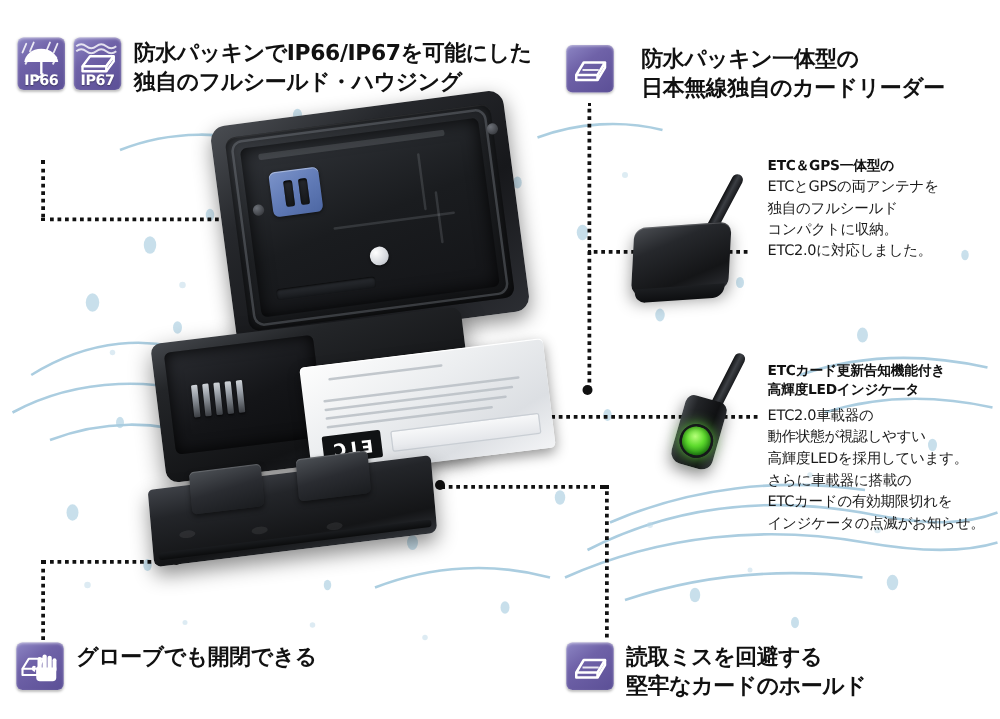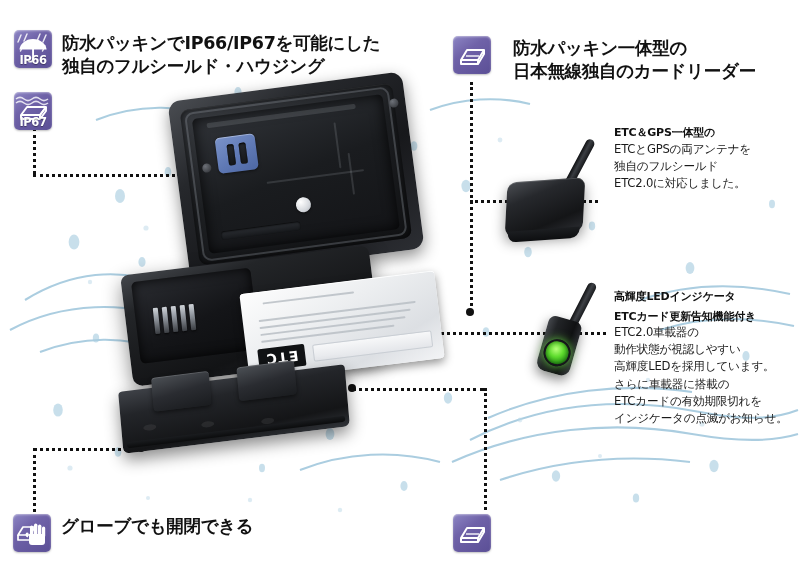--- a/index.html
+++ b/index.html
@@ -351,21 +351,21 @@
       <div class="latch-tab" style="left:34px;"></div>
       <div class="latch-tab" style="left:120px;"></div>
       <div class="latch-dimple" style="left:22px;top:36px;"></div>
       <div class="latch-dimple" style="left:80px;top:40px;"></div>
       <div class="latch-dimple" style="left:140px;top:44px;"></div>
       <div class="latch-edge"></div>
     </div>
   </div>
 
   <div class="callout" style="left:14px;top:30px;">
-    <div style="display:flex;flex-direction:column;gap:24px;">
+    <div style="display:flex;flex-direction:row;gap:7px;">
       <div class="badge ip">
         <svg width="38" height="42" viewBox="0 0 38 42">
           <g stroke="#ffffff" stroke-width="1.5" opacity="0.85" stroke-linecap="round">
             <line x1="7" y1="5" x2="4" y2="12"></line>
               <line x1="13" y1="4" x2="10" y2="11"></line>
             <line x1="26" y1="4" x2="23" y2="11"></line>
               <line x1="32" y1="5" x2="29" y2="12"></line>
             <line x1="9" y1="16" x2="6.5" y2="21"></line>
               <line x1="31" y1="16" x2="28.5" y2="21"></line>
           </g>
@@ -406,28 +406,29 @@
       <div class="headline">防水パッキン一体型の</div>
       <div class="headline">日本無線独自のカードリーダー</div>
     </div>
   </div>
 
   <div class="callout" style="left:614px;top:126px;">
     <div class="texts">
       <div class="headline small">ETC＆GPS一体型の</div>
       <div class="body-line">ETCとGPSの両アンテナを</div>
       <div class="body-line">独自のフルシールド</div>
+      <div class="body-line">コンパクトに収納。</div>
       <div class="body-line">ETC2.0に対応しました。</div>
     </div>
   </div>
 
   <div class="callout" style="left:614px;top:290px;">
     <div class="texts">
+      <div class="headline small">ETCカード更新告知機能付き</div>
       <div class="headline small" style="margin-bottom:5px;">高輝度LEDインジケータ</div>
-      <div class="headline small">ETCカード更新告知機能付き</div>
       <div class="body-line">ETC2.0車載器の</div>
       <div class="body-line">動作状態が視認しやすい</div>
       <div class="body-line">高輝度LEDを採用しています。</div>
       <div class="body-line">さらに車載器に搭載の</div>
       <div class="body-line">ETCカードの有効期限切れを</div>
       <div class="body-line">インジケータの点滅がお知らせ。</div>
     </div>
   </div>
 
   <div class="callout" style="left:13px;top:514px;">
@@ -452,15 +453,19 @@
 
   <div class="callout" style="left:453px;top:514px;">
     <div class="badge">
       <svg width="38" height="38" viewBox="0 0 38 38">
         <path d="M8 24 L14 14 L31 14 L25 24 Z" fill="none" stroke="#ffffff" stroke-width="2" stroke-linejoin="round"></path>
         <path d="M8 24 L8 28 L25 28 L25 24" fill="none" stroke="#ffffff" stroke-width="2" stroke-linejoin="round"></path>
         <path d="M25 28 L31 18 L31 14" fill="none" stroke="#ffffff" stroke-width="2" stroke-linejoin="round"></path>
         <path d="M13 20 L26 20" stroke="#ffffff" stroke-width="1.6" opacity="0.85"></path>
       </svg>
     </div>
+    <div class="texts" style="padding-top:1px;">
+      <div class="headline">読取ミスを回避する</div>
+      <div class="headline">堅牢なカードのホールド</div>
+    </div>
   </div>
 
 </div>
 
 </body></html>

